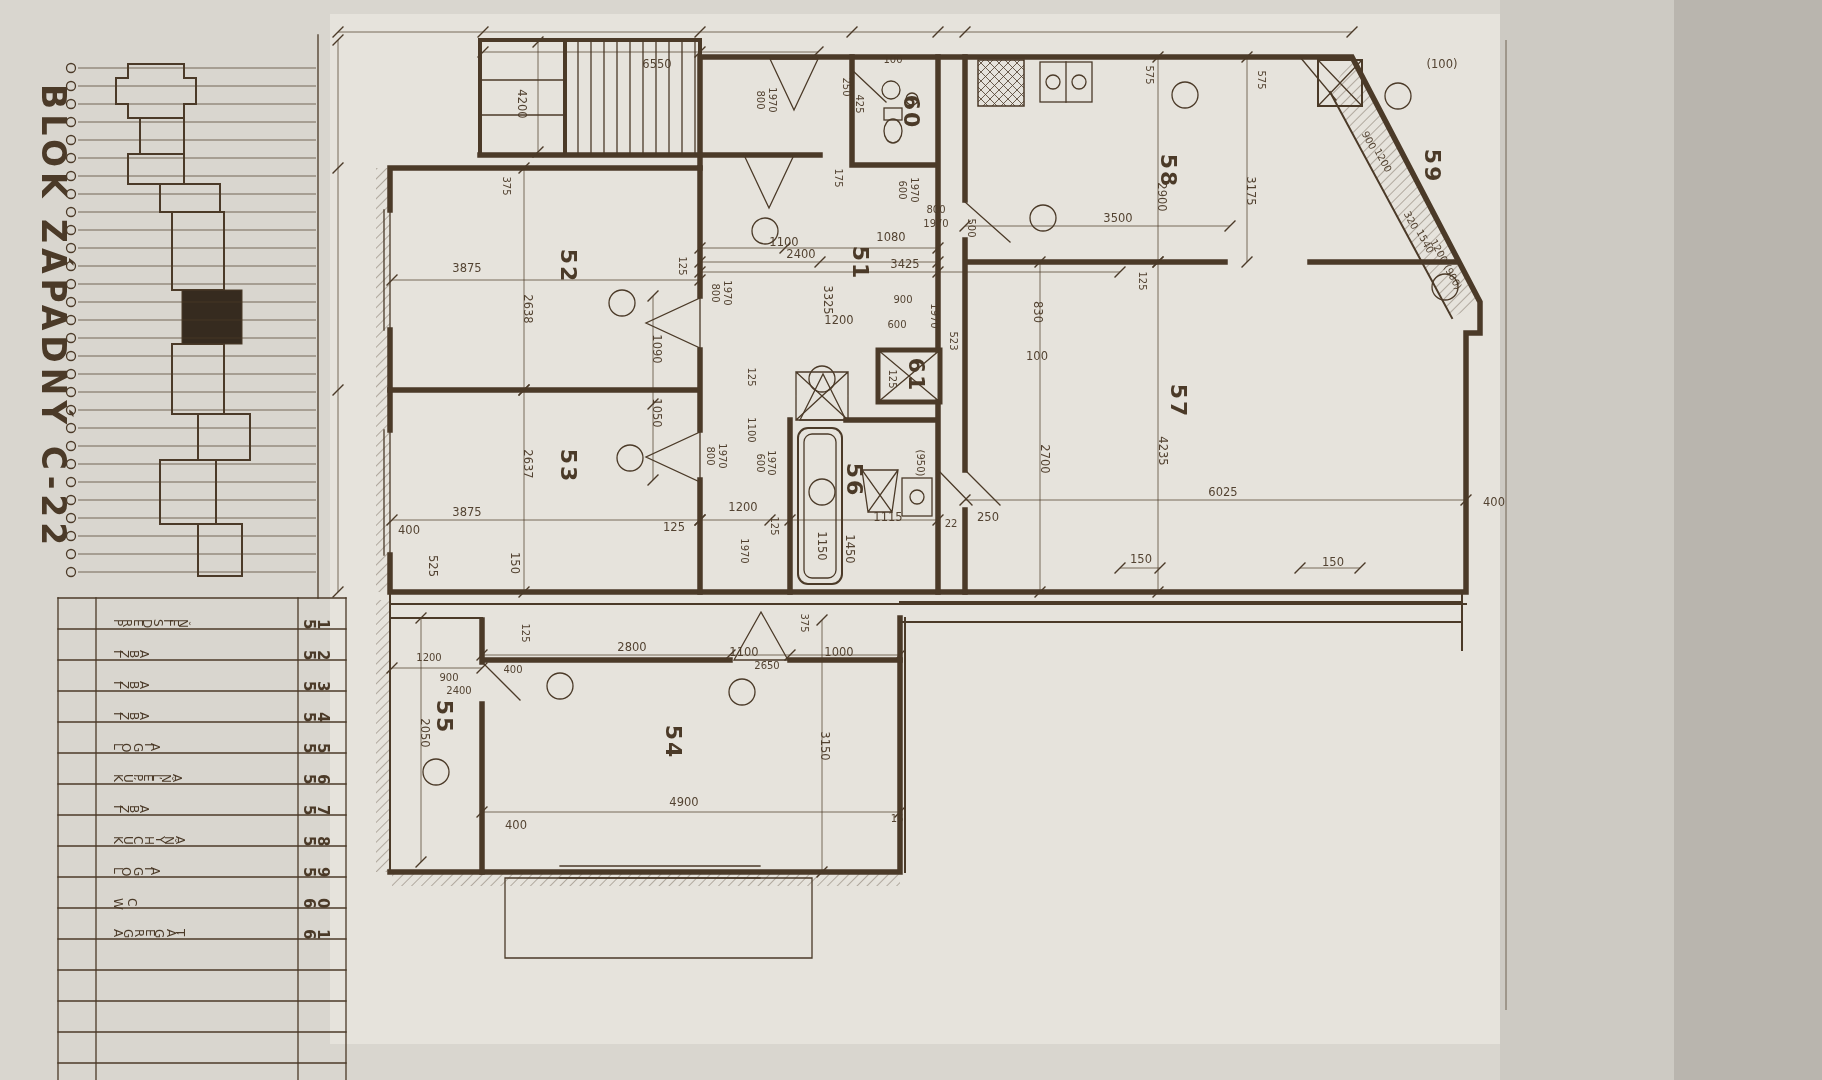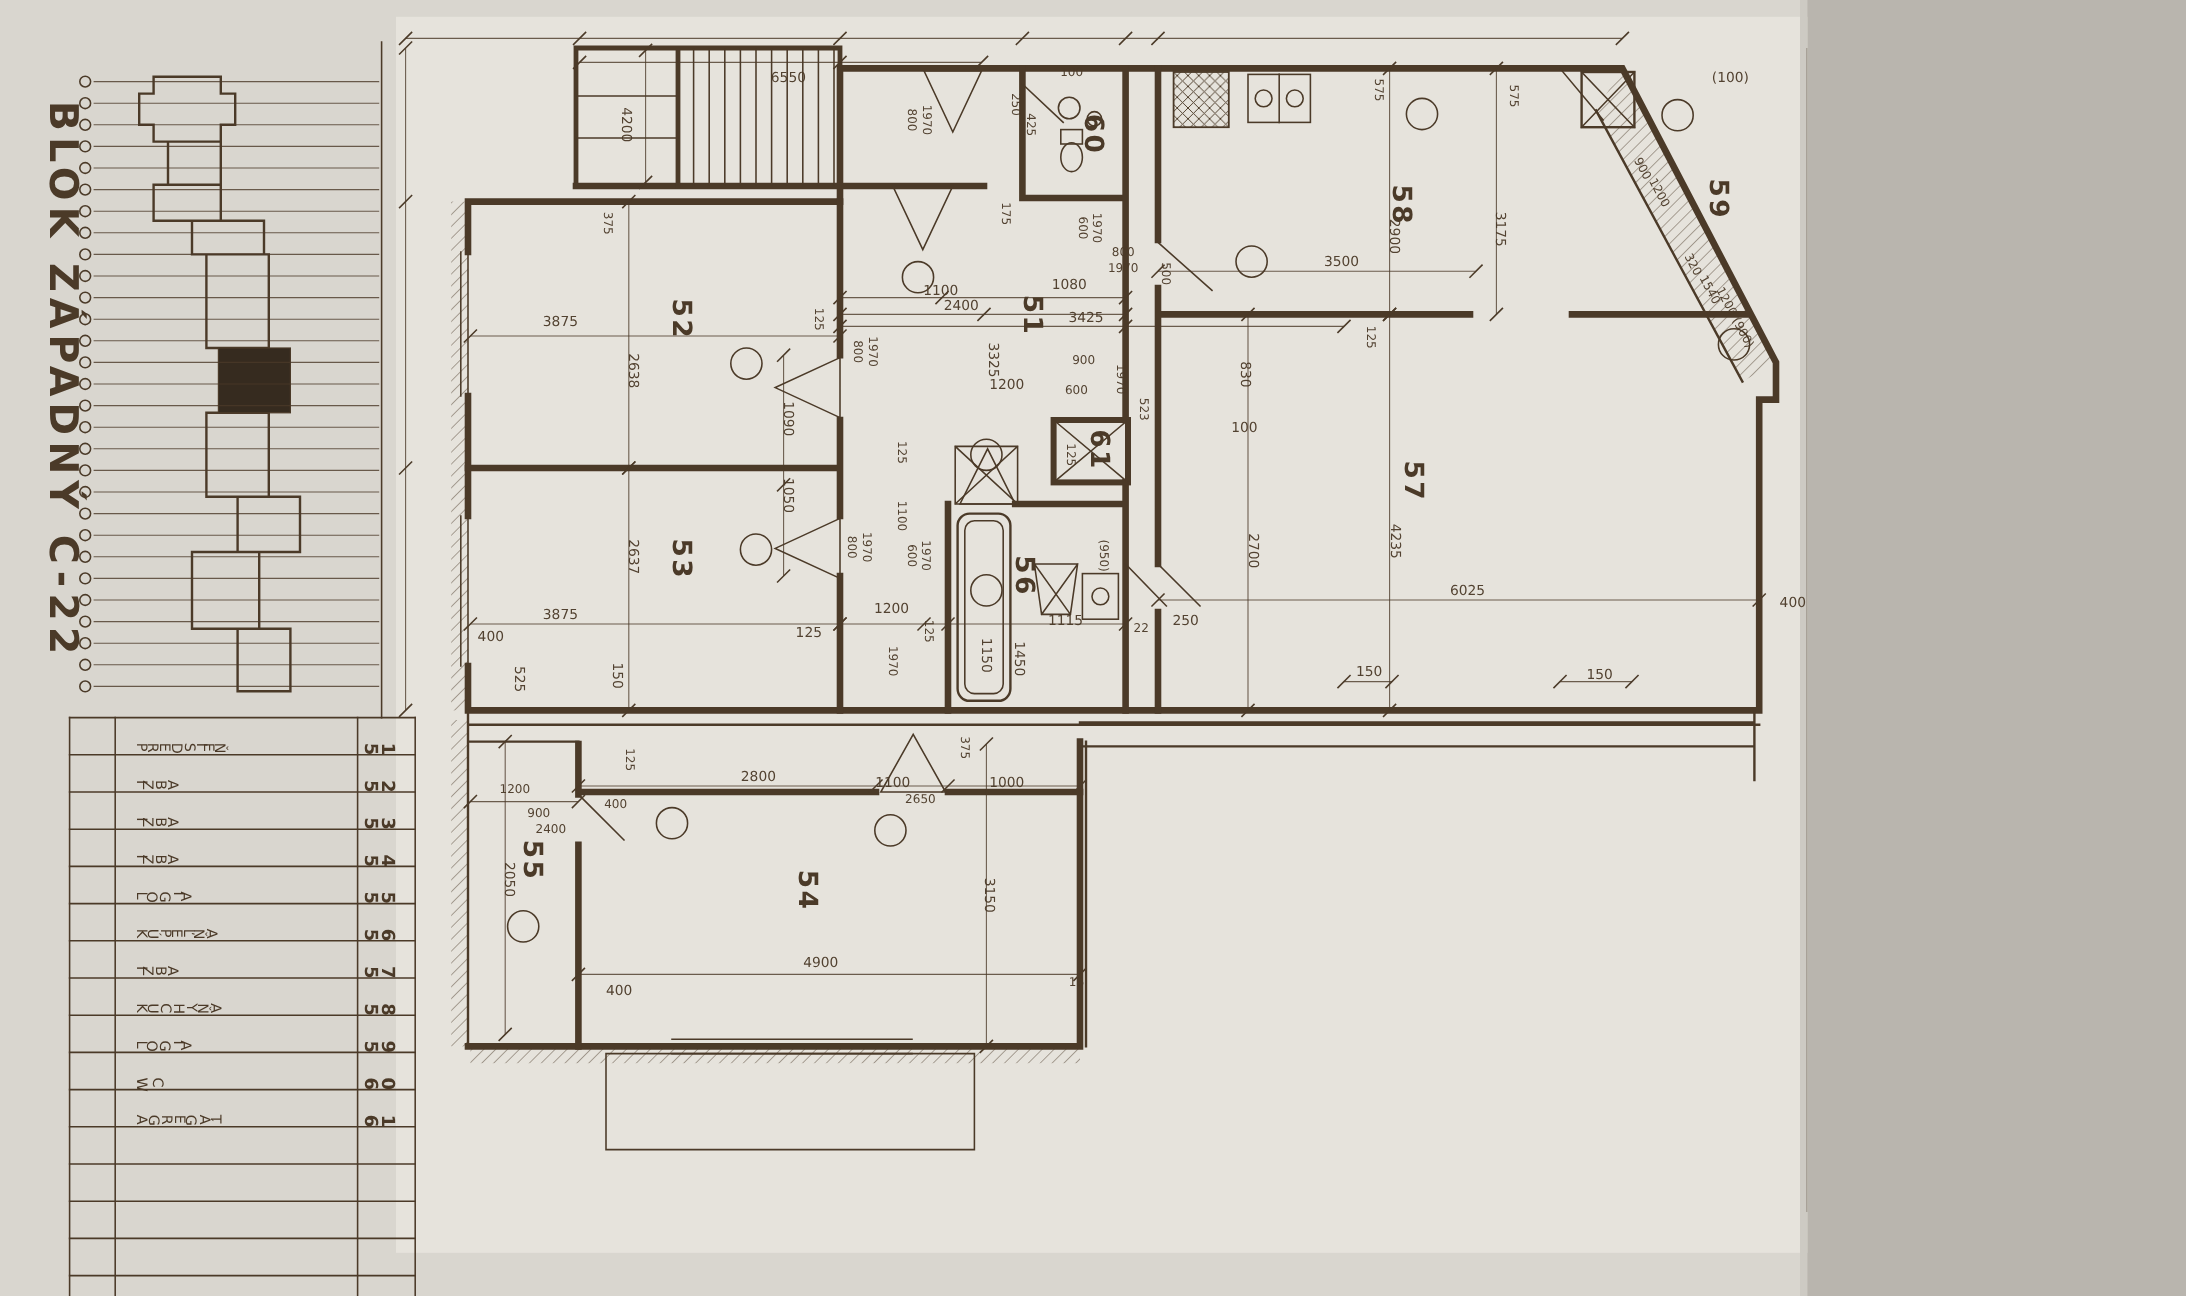--- a/index.html
+++ b/index.html
@@ -1,20 +1,20 @@
 <!DOCTYPE html>
 <html style="--ink: #4b3a28; --paper: #d9d6cf; --paperlight: #e6e3dc; --paperedge: #cdcac3; --shadow: #8f8a82; --dark: #362b1f;"><head>
 <meta charset="utf-8">
 <style>
   :root{
     --ink:#4b3a28; --paper:#d9d6cf; --paperlight:#e6e3dc;
     --paperedge:#cdcac3; --shadow:#8f8a82; --dark:#362b1f;
   }
   html,body{margin:0;padding:0;background:#b9b5ae;}
-  .sheet{position:relative;width:1506px;height:1080px;overflow:hidden;}
+  .sheet{position:relative;width:1674px;height:1080px;overflow:hidden;}
   svg{display:block;}
   text{fill:var(--ink);font-family:"DejaVu Sans",sans-serif;}
   .title{font-size:33px;font-weight:bold;letter-spacing:5px;}
   .rm{font-size:22px;font-weight:bold;text-anchor:middle;letter-spacing:2px;}
   .lg-num{font-size:15px;font-weight:bold;letter-spacing:4px;}
   .lg-name{font-size:12px;letter-spacing:2px;}
   #g-dims text{text-anchor:middle;opacity:.95;}
   .w{stroke:var(--ink);fill:none;stroke-linecap:square;}
   .w6{stroke-width:5.5;} .w4{stroke-width:4;}
   .w2{stroke-width:2;}  .w1{stroke-width:1.3;}

